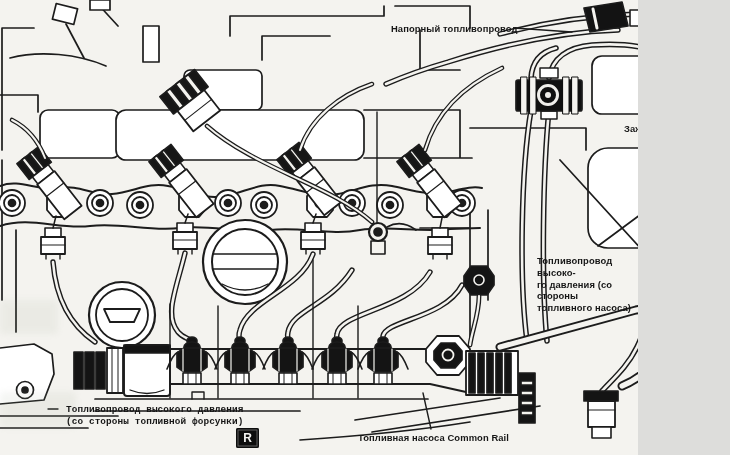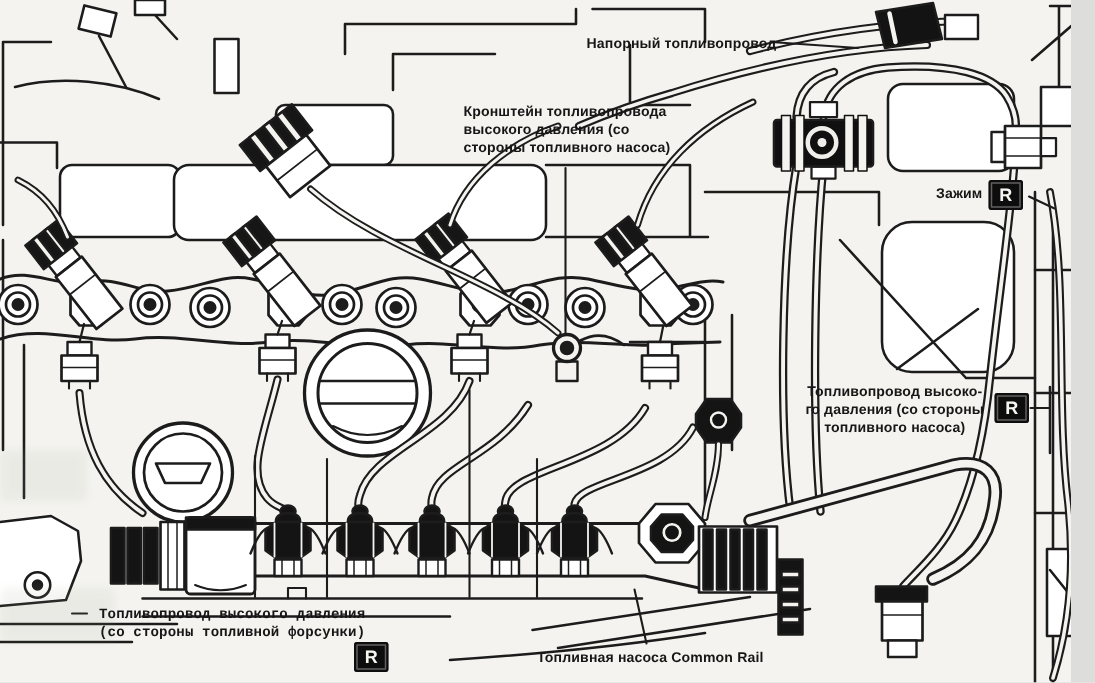--- a/index.html
+++ b/index.html
@@ -1,17 +1,17 @@
 <!DOCTYPE html>
 <html><head>
 <meta charset="utf-8">
 <style>
   html,body{margin:0;padding:0;background:#dddddb;}
   .stage{
-    position:relative;width:714px;height:455px;overflow:hidden;
+    position:relative;width:638px;height:455px;overflow:hidden;
     background:#f4f3ef;
     font-family:"Liberation Sans", sans-serif;
   }
   .stage svg{position:absolute;left:0;top:0;}
   .lbl{
     position:absolute;
     font:bold 9.4px/1.25 "Liberation Sans", sans-serif;
     color:#161616;
     white-space:pre-line;
     letter-spacing:.1px;
@@ -307,30 +307,27 @@
       <path d="M431,429 L423,393"></path>
     </g>
   </g>
 </svg>
 
 <div class="ghost" style="left:0;top:300;width:58px;height:34px;top:300px;"></div>
 <div class="ghost" style="left:0;top:392px;width:76px;height:36px;"></div>
 
 <div class="lbl" style="left:391px;top:23px;">Напорный топливопровод</div>
 
-<div class="lbl" style="left:309px;top:68px;">Кронштейн топливопровода
-высокого давления (со
-стороны топливного насоса)</div>
 
 <div class="lbl" style="left:624px;top:123px;">Зажим</div>
 <div class="rbox" style="left:659px;top:120px;">
       <span>R</span>
     </div>
 
-<div class="lbl" style="left:537px;top:255px;text-align:center;">Топливопровод высоко-
+<div class="lbl" style="left:537px;top:255px;">Топливопровод высоко-
 го давления (со стороны
 топливного насоса)</div>
 <div class="rbox" style="left:663px;top:262px;">
       <span>R</span>
     </div>
 
 <div class="lbl" style="left:66px;top:404px;font-family:Liberation Mono, monospace;">Топливопровод высокого давления
 (со стороны топливной форсунки)</div>
 <div class="rbox" style="left:236px;top:428px;">
       <span>R</span>

